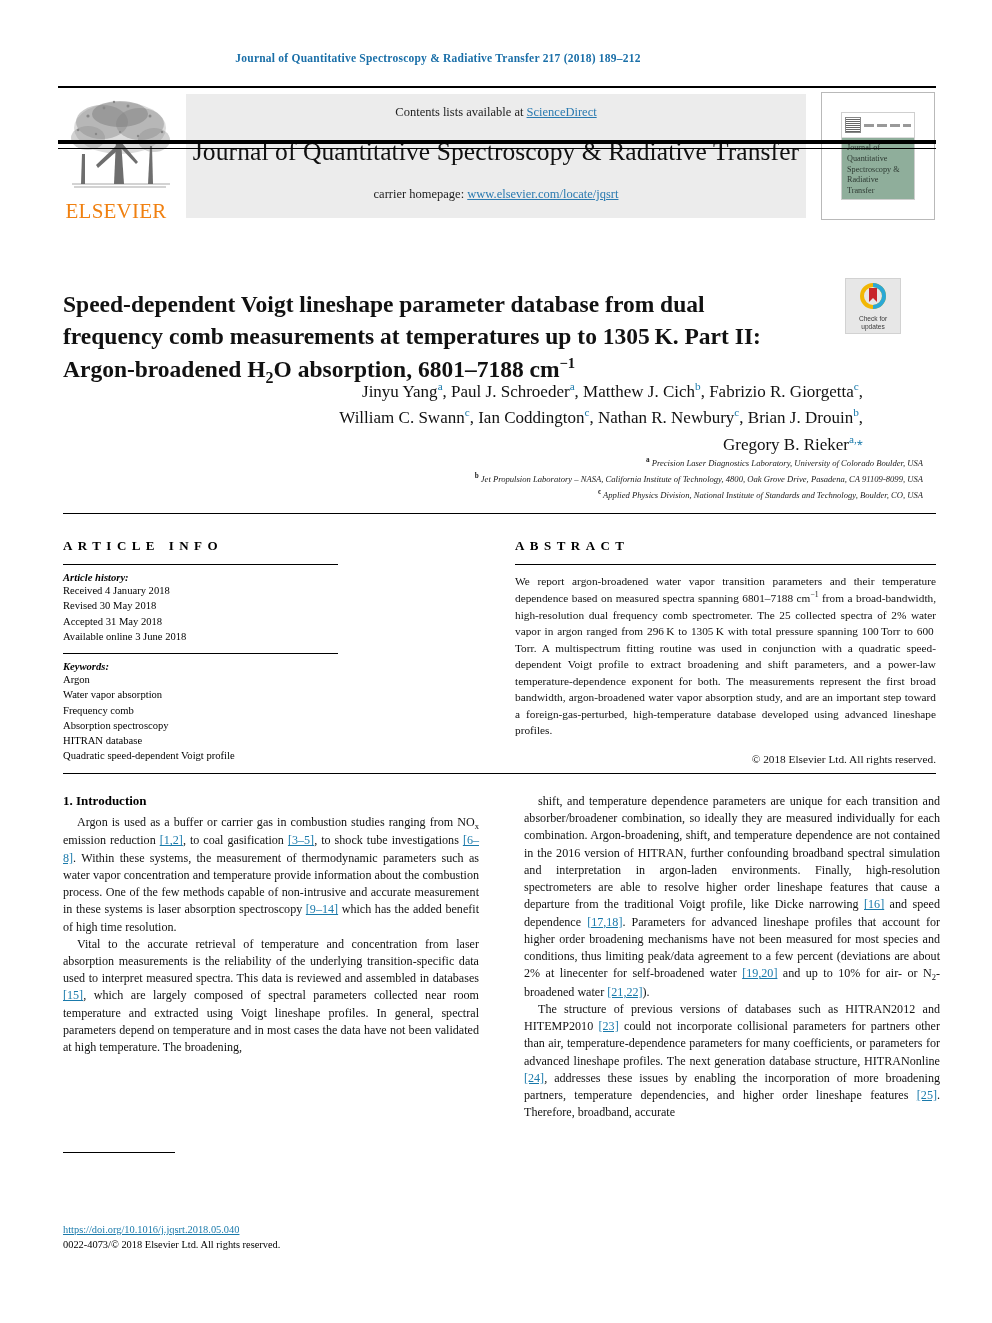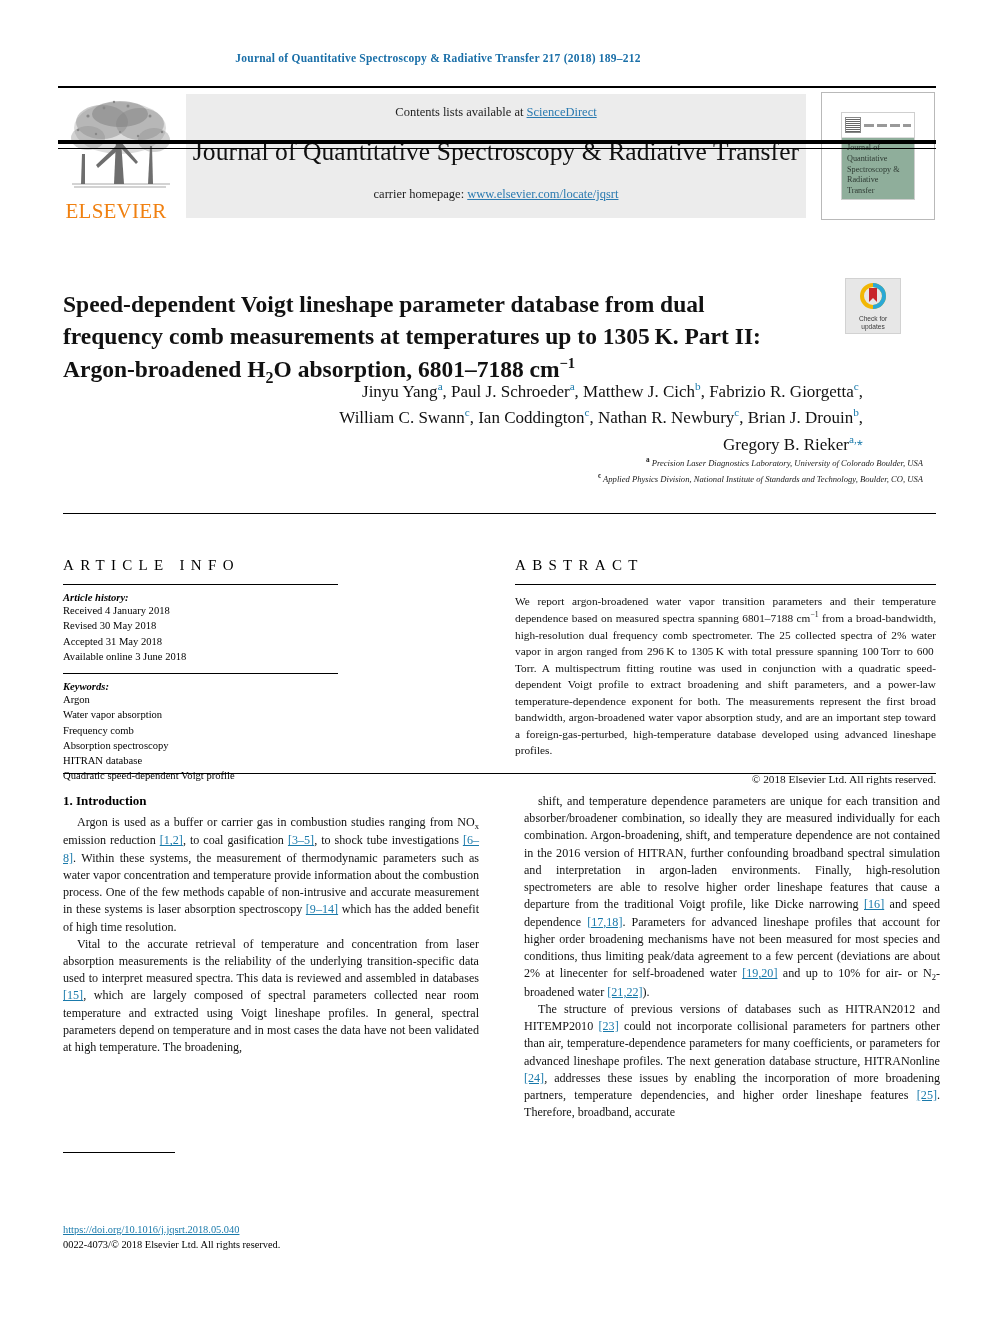--- a/index.html
+++ b/index.html
@@ -240,24 +240,23 @@
     position: absolute;
     top: 513px;
     left: 63px;
     width: 873px;
     height: 1px;
     background: #000;
   }
 
   .section-label {
     font-family: "Liberation Serif", serif;
-    font-size: 15px;
-    font-weight: normal;
+    font-size: 13px;
+    font-weight: bold;
     letter-spacing: 0.42em;
-    margin-top: 19px;
   }
 
   .info-col {
     position: absolute;
     top: 538px;
     left: 63px;
     width: 365px;
   }
   .abstract-col {
     position: absolute;
@@ -473,20 +472,21 @@
     <div class="crossmark-text">
       <div>Check for</div>
       <div>updates</div>
     </div>
   </div>
 
   <div class="authors"><span>Jinyu Yang</span><sup>a</sup>, <span>Paul J. Schroeder</span><sup>a</sup>, <span>Matthew J. Cich</span><sup>b</sup>, <span>Fabrizio R. Giorgetta</span><sup>c</sup>,<br><span>William C. Swann</span><sup>c</sup>, <span>Ian Coddington</span><sup>c</sup>, <span>Nathan R. Newbury</span><sup>c</sup>, <span>Brian J. Drouin</span><sup>b</sup>,<br><span>Gregory B. Rieker</span><sup>a,⁎</sup></div>
 
   <div class="affiliations">
       <div><sup>a</sup><span> Precision Laser Diagnostics Laboratory, University of Colorado Boulder, USA</span></div>
+      <div><sup>b</sup><span> Jet Propulsion Laboratory – NASA, California Institute of Technology, 4800, Oak Grove Drive, Pasadena, CA 91109-8099, USA</span></div>
       <div><sup>c</sup><span> Applied Physics Division, National Institute of Standards and Technology, Boulder, CO, USA</span></div>
     </div>
 
   <div class="rule-info-top"></div>
 
   <div class="info-col">
     <div class="section-label">ARTICLE INFO</div>
     <div class="info-rule"></div>
     <div class="hist-head">Article history:</div>
     <div>

